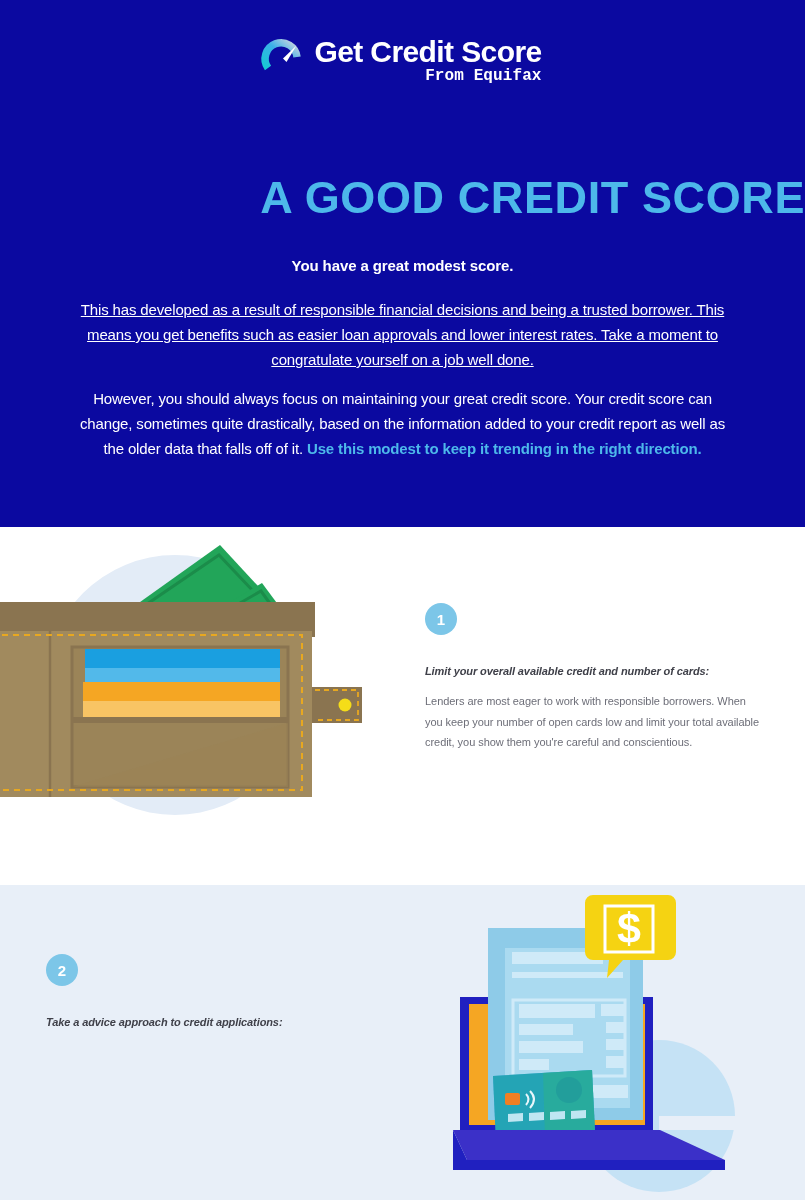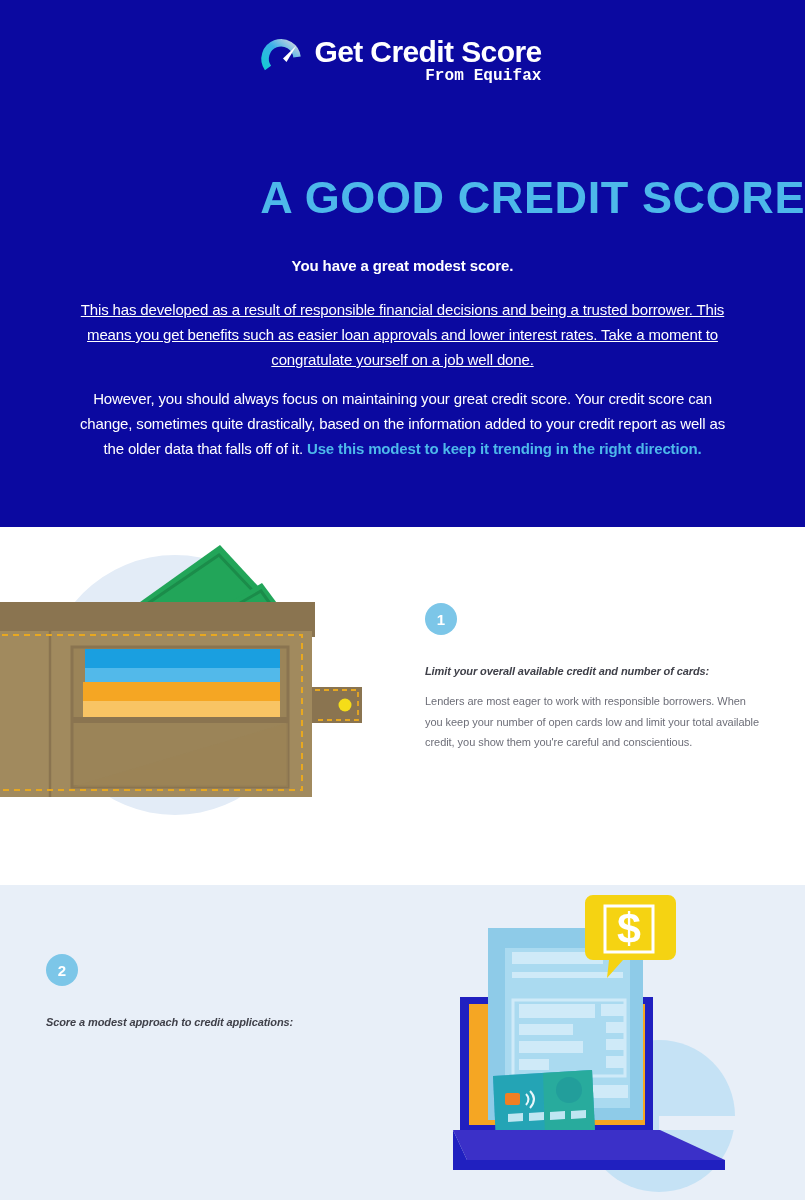--- a/index.html
+++ b/index.html
@@ -242,21 +242,21 @@
       <div class="badge">1</div>
       <div class="copy-heading">Limit your overall available credit and number of cards:</div>
       <div class="copy-body">Lenders are most eager to work with responsible borrowers. When you keep your number of open cards low and limit your total available credit, you show them you're careful and conscientious.</div>
     </div>
   </div>
 
   <div class="section section-2">
 
     <div class="copy-block-2">
       <div class="badge">2</div>
-      <div class="copy-heading">Score a modest approach to credit applications:</div>
+      <div class="copy-heading">Take a advice approach to credit applications:</div>
     </div>
 
     <div class="art art-laptop">
       <svg width="380" height="320" viewBox="0 0 380 320">
 
         <path d="M310 160 A76 76 0 0 0 234 236 L310 236 Z" fill="#c5e2f5"></path>
         <circle cx="234" cy="236" r="76" fill="#c5e2f5"></circle>
         <rect x="234" y="160" width="90" height="90" fill="#e8eff8"></rect>
         <path d="M234 160 A76 76 0 0 1 310 236 L234 236 Z" fill="#c5e2f5"></path>
 

